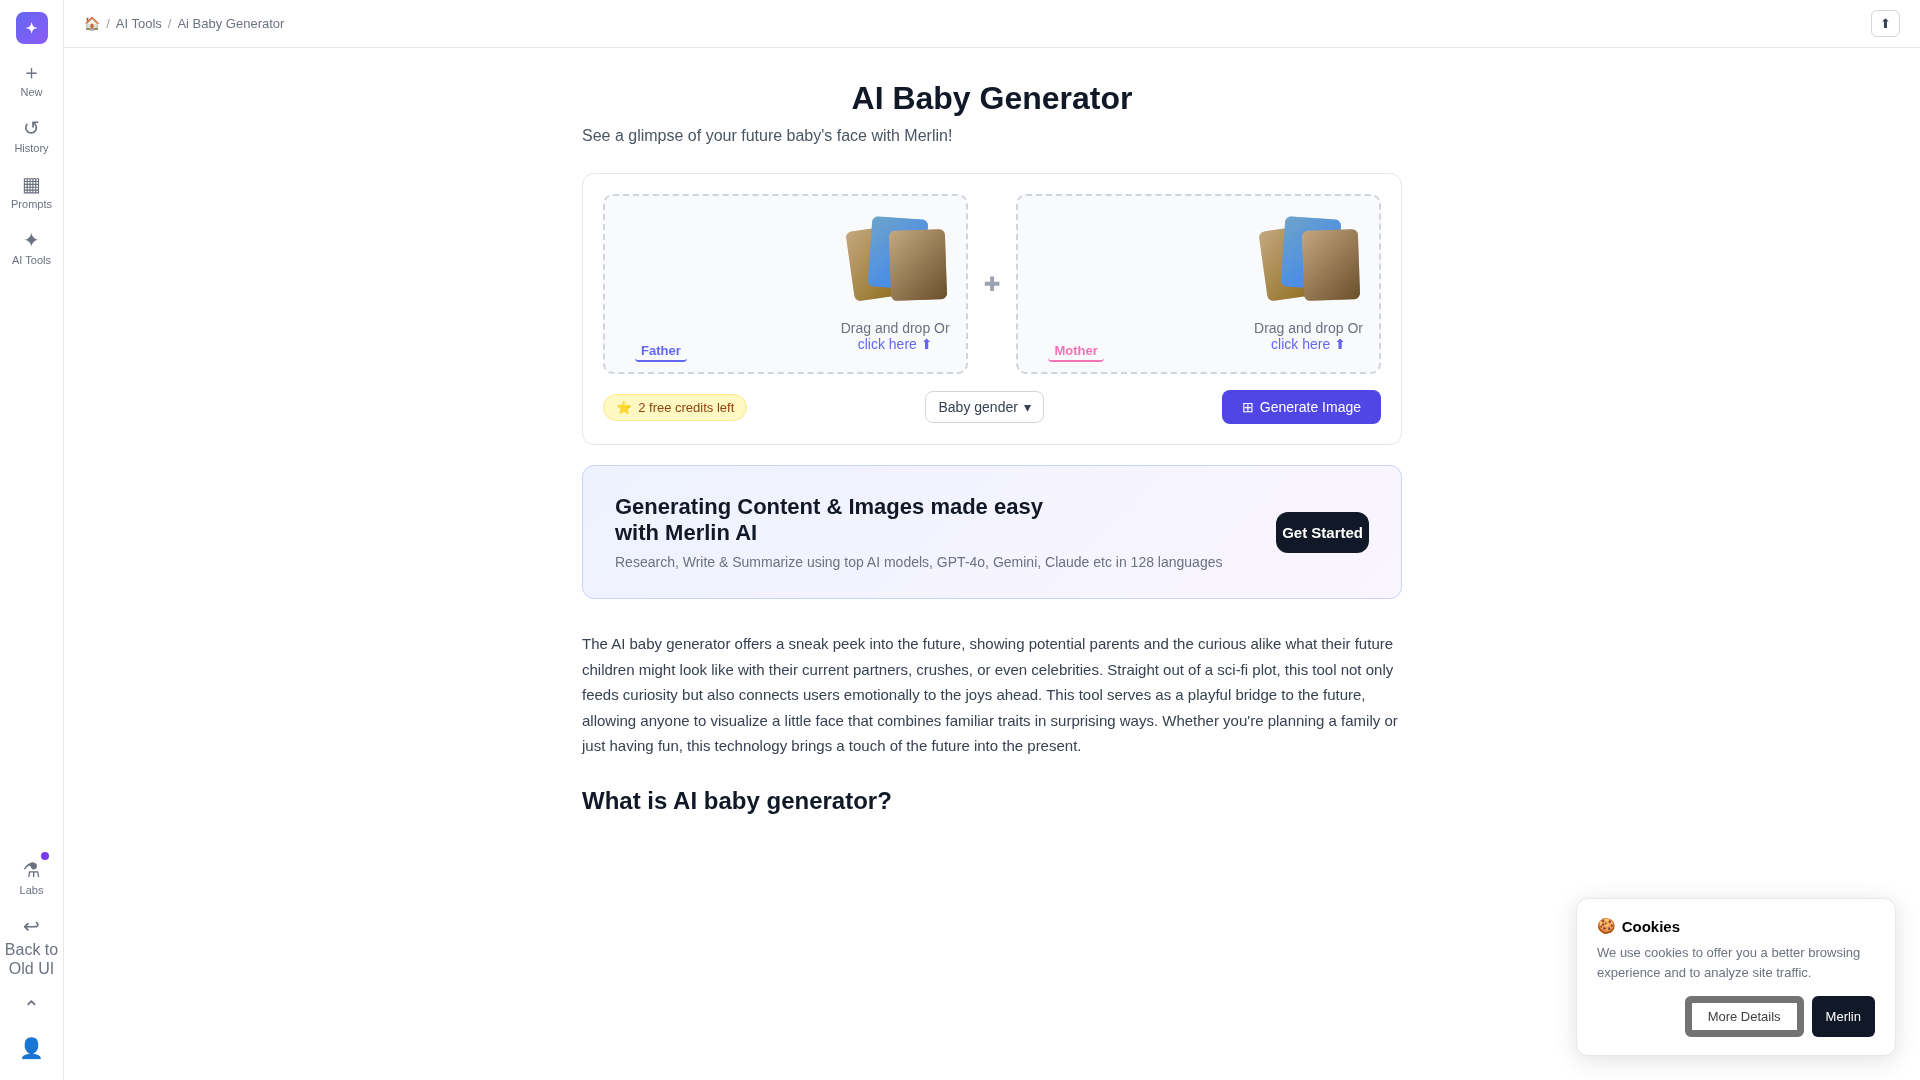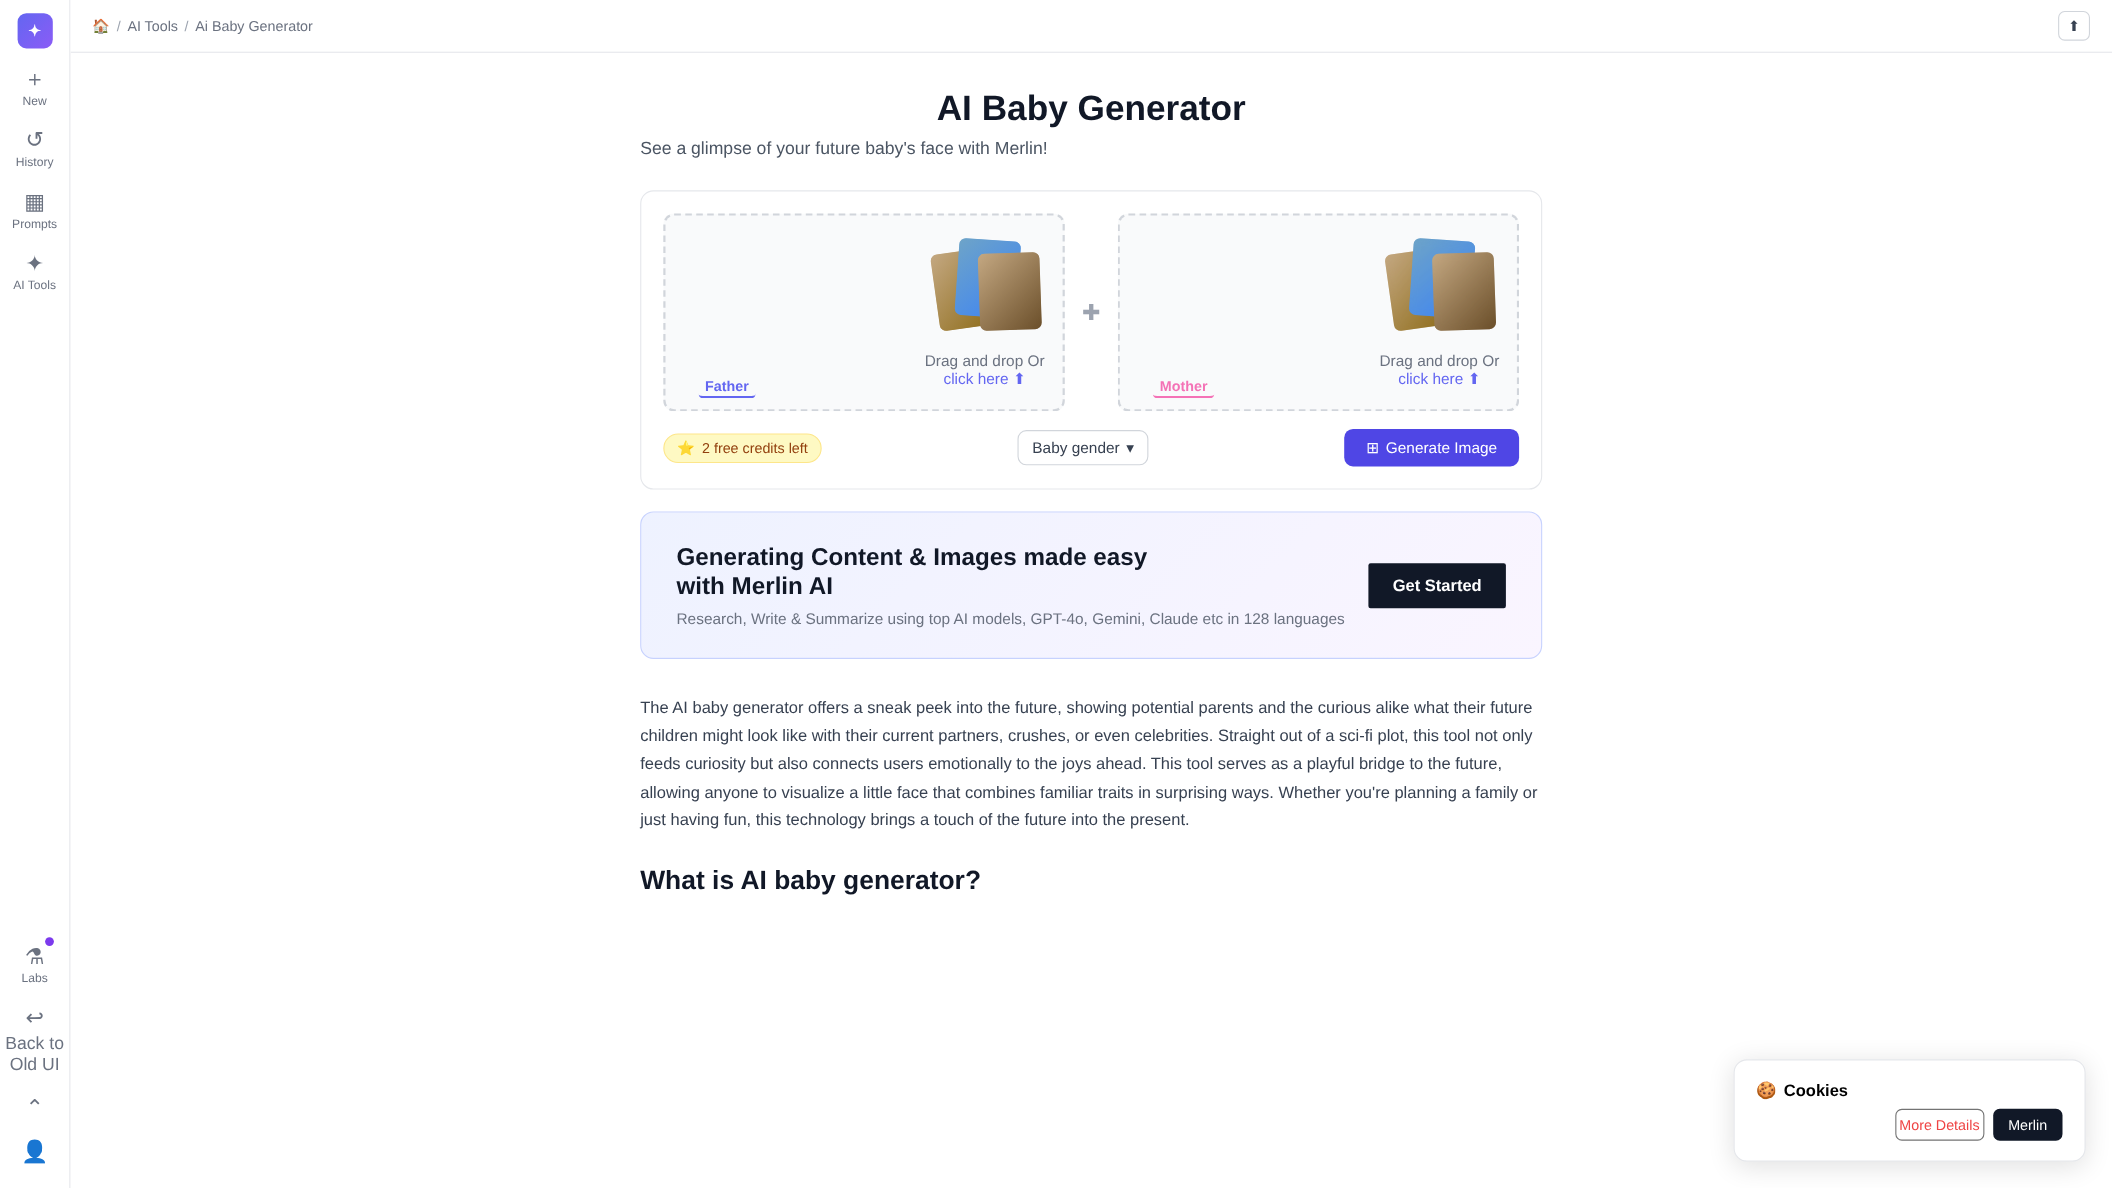--- a/index.html
+++ b/index.html
@@ -284,22 +284,22 @@
       max-width: 460px;
     }
     .promo-subtitle {
       font-size: 14px;
       color: #6b7280;
     }
     .get-started-btn {
       background: #111827;
       color: #fff;
       border: none;
-      border-radius: 2px;
-      padding: 12px 22px;
+      border-radius: 12px;
+      padding: 12px 6px;
       font-size: 15px;
       font-weight: 600;
       cursor: pointer;
       white-space: nowrap;
       flex-shrink: 0;
     }
 
     
     .body-text {
       font-size: 15px;
@@ -341,26 +341,26 @@
       margin-bottom: 14px;
       line-height: 1.5;
     }
     .cookie-buttons {
       display: flex;
       gap: 8px;
       justify-content: flex-end;
     }
     .cookie-more-btn {
       background: none;
-      border: 1px solid #737373;
+      border: 7px solid #737373;
       border-radius: 6px;
-      padding: 6px 3px;
-      font-size: 13px;
-      cursor: pointer;
-      color: #ef4444;
+      padding: 6px 16px;
+      font-size: 13px;
+      cursor: pointer;
+      color: #404040;
     }
     .cookie-approve-btn {
       background: #111827;
       color: #fff;
       border: none;
       border-radius: 6px;
       padding: 6px 14px;
       font-size: 13px;
       cursor: pointer;
       font-weight: 500;
@@ -514,17 +514,18 @@
     <p class="body-text">The AI baby generator offers a sneak peek into the future, showing potential parents and the curious alike what their future children might look like with their current partners, crushes, or even celebrities. Straight out of a sci-fi plot, this tool not only feeds curiosity but also connects users emotionally to the joys ahead. This tool serves as a playful bridge to the future, allowing anyone to visualize a little face that combines familiar traits in surprising ways. Whether you're planning a family or just having fun, this technology brings a touch of the future into the present.</p>
     <h2 class="section-heading">What is AI baby generator?</h2>
   </div>
 </div>
 
 <div class="cookie-banner">
   <div class="cookie-title">
     <span>🍪</span>
     <span>Cookies</span>
   </div>
+  <div class="cookie-text">We use cookies to offer you a better browsing experience and to analyze site traffic.</div>
   <div class="cookie-buttons">
     <button class="cookie-more-btn">More Details</button>
     <button class="cookie-approve-btn">Merlin</button>
   </div>
 </div>
 
 </body></html>

